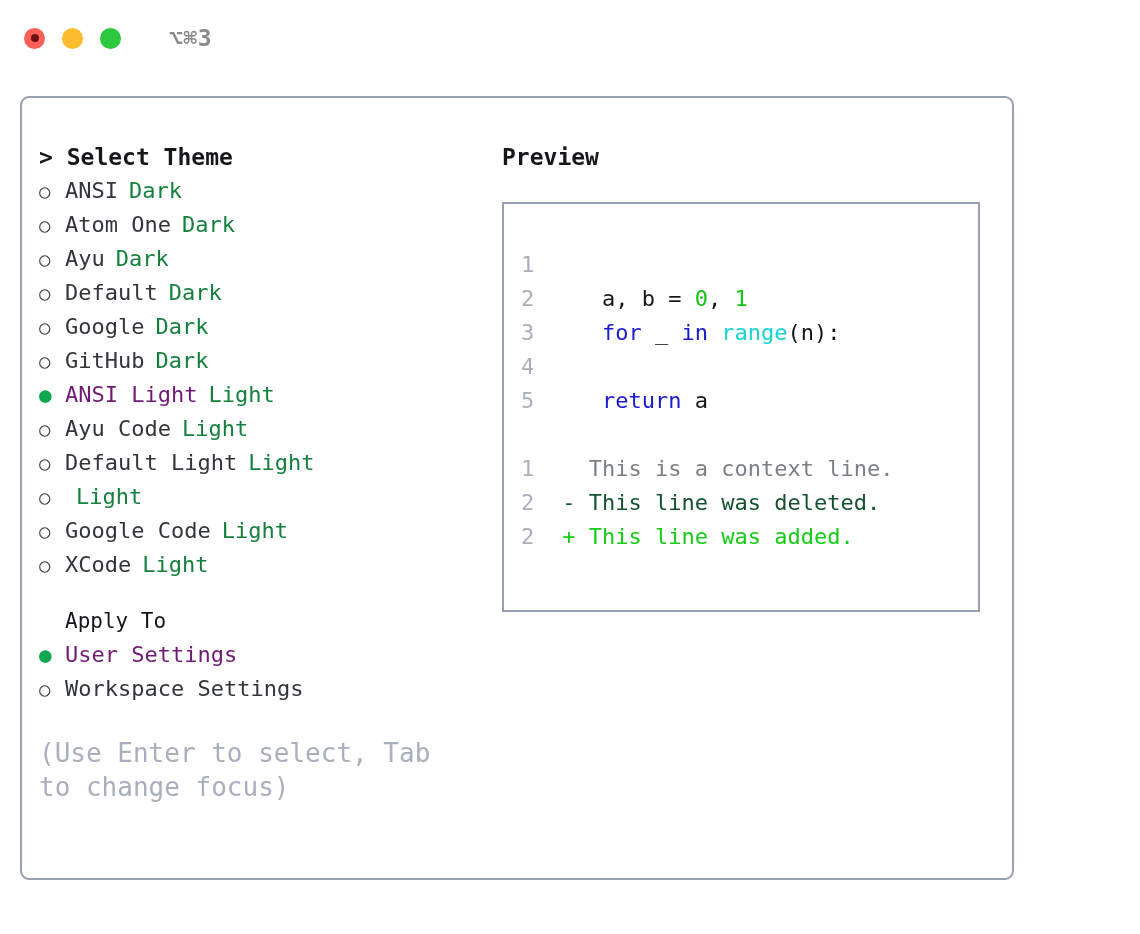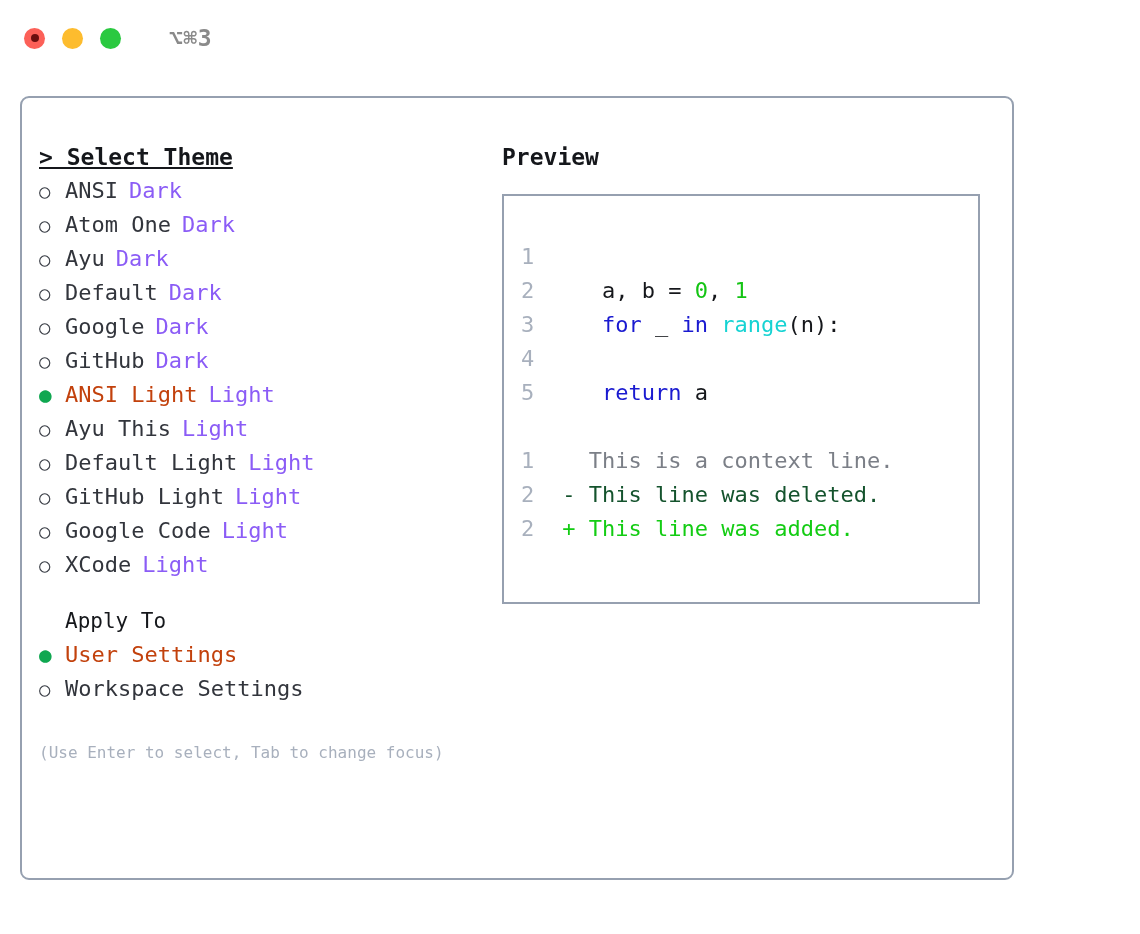--- a/index.html
+++ b/index.html
@@ -94,73 +94,72 @@
     padding-left: 17px;
     box-sizing: border-box;
   }
 
   .section-title {
     font-size: 23px;
     font-weight: 700;
     color: #15171b;
     line-height: 34px;
     white-space: pre;
-    text-decoration: underline;
   }
 
   .opt-row {
     display: flex;
     align-items: baseline;
     line-height: 34px;
     font-size: 22px;
     white-space: pre;
   }
   .bullet {
     width: 26px;
     flex: 0 0 26px;
     font-size: 19px;
     color: #3b3f47;
     line-height: 34px;
   }
   .opt-row.selected .bullet { color: #0fa750; font-size: 21px; }
   .opt-name { color: #32353c; }
-  .opt-row.selected .opt-name { color: #c2410c; }
-  .opt-variant { color: #8b5cf6; padding-left: 11px; }
+  .opt-row.selected .opt-name { color: #701a75; }
+  .opt-variant { color: #15803d; padding-left: 11px; }
 
   .apply-label {
     font-size: 21px;
     color: #15171b;
     line-height: 34px;
     padding-left: 26px;
     white-space: pre;
   }
 
   .spacer-sm { height: 22px; }
   .spacer-md { height: 30px; }
 
   #hint {
     color: #a8b0bd;
-    font-size: 16px;
+    font-size: 26px;
     line-height: 34px;
     width: 410px;
     white-space: pre-wrap;
   }
 
   
   #right-col {
     flex: 1;
     padding-left: 20px;
     box-sizing: border-box;
   }
   #preview-title {
     font-size: 23px;
     font-weight: 700;
     color: #15171b;
     line-height: 34px;
-    margin-bottom: 20px;
+    margin-bottom: 28px;
     white-space: pre;
   }
   #preview-box {
     width: 478px;
     height: 410px;
     border: 2px solid #96a0b0;
     box-sizing: border-box;
     padding: 44px 0 0 17px;
   }
 
@@ -210,23 +209,23 @@
         <div class="section-title">&gt; Select Theme</div>
 
         <div id="theme-list">
             <div class="opt-row"><span class="bullet">○</span><span class="opt-name">ANSI</span><span class="opt-variant">Dark</span></div>
             <div class="opt-row"><span class="bullet">○</span><span class="opt-name">Atom One</span><span class="opt-variant">Dark</span></div>
             <div class="opt-row"><span class="bullet">○</span><span class="opt-name">Ayu</span><span class="opt-variant">Dark</span></div>
             <div class="opt-row"><span class="bullet">○</span><span class="opt-name">Default</span><span class="opt-variant">Dark</span></div>
             <div class="opt-row"><span class="bullet">○</span><span class="opt-name">Google</span><span class="opt-variant">Dark</span></div>
             <div class="opt-row"><span class="bullet">○</span><span class="opt-name">GitHub</span><span class="opt-variant">Dark</span></div>
             <div class="opt-row selected"><span class="bullet">●</span><span class="opt-name">ANSI Light</span><span class="opt-variant">Light</span></div>
-            <div class="opt-row"><span class="bullet">○</span><span class="opt-name">Ayu This</span><span class="opt-variant">Light</span></div>
+            <div class="opt-row"><span class="bullet">○</span><span class="opt-name">Ayu Code</span><span class="opt-variant">Light</span></div>
             <div class="opt-row"><span class="bullet">○</span><span class="opt-name">Default Light</span><span class="opt-variant">Light</span></div>
-            <div class="opt-row"><span class="bullet">○</span><span class="opt-name">GitHub Light</span><span class="opt-variant">Light</span></div>
+            <div class="opt-row"><span class="bullet">○</span><span class="opt-variant">Light</span></div>
             <div class="opt-row"><span class="bullet">○</span><span class="opt-name">Google Code</span><span class="opt-variant">Light</span></div>
             <div class="opt-row"><span class="bullet">○</span><span class="opt-name">XCode</span><span class="opt-variant">Light</span></div>
           </div>
 
         <div class="spacer-sm"></div>
 
         <div class="apply-label">Apply To</div>
 
         <div id="apply-list">
             <div class="opt-row selected"><span class="bullet">●</span><span class="opt-name">User Settings</span></div>

